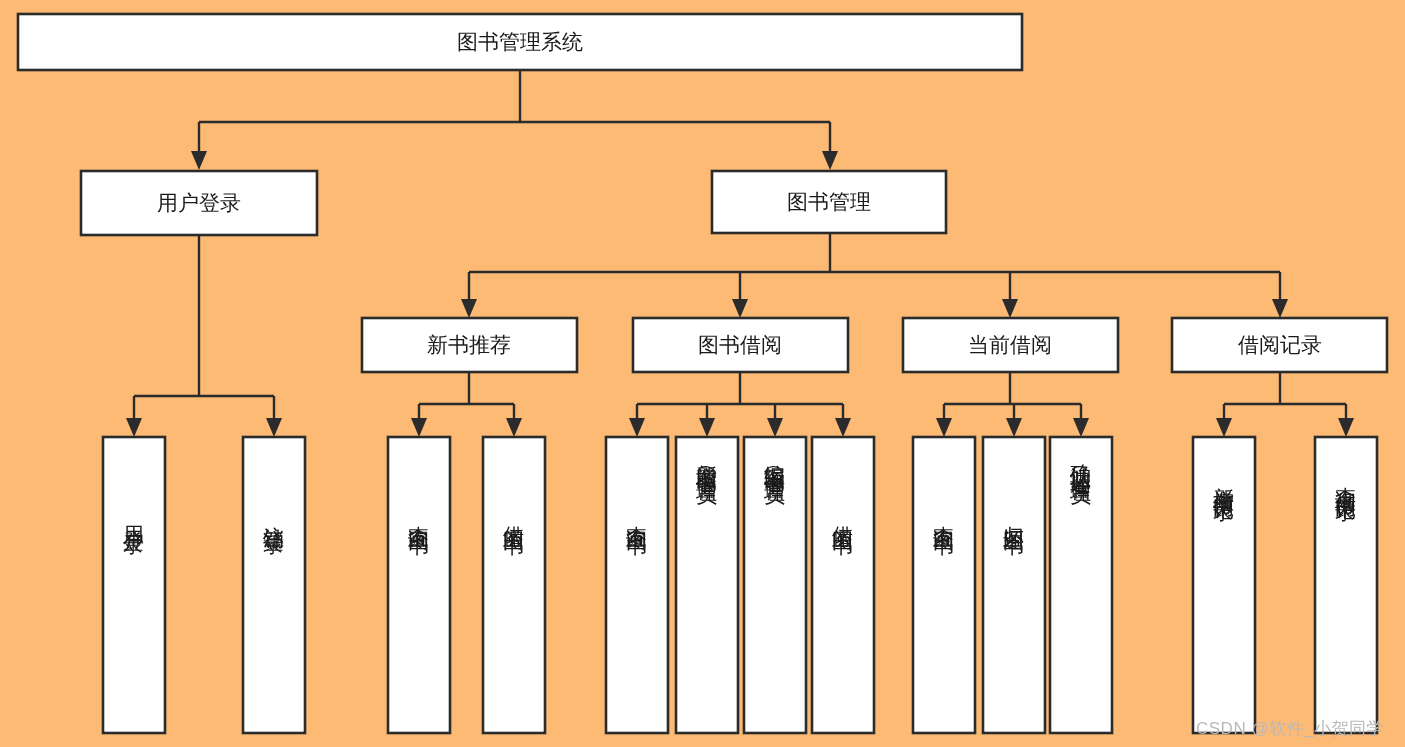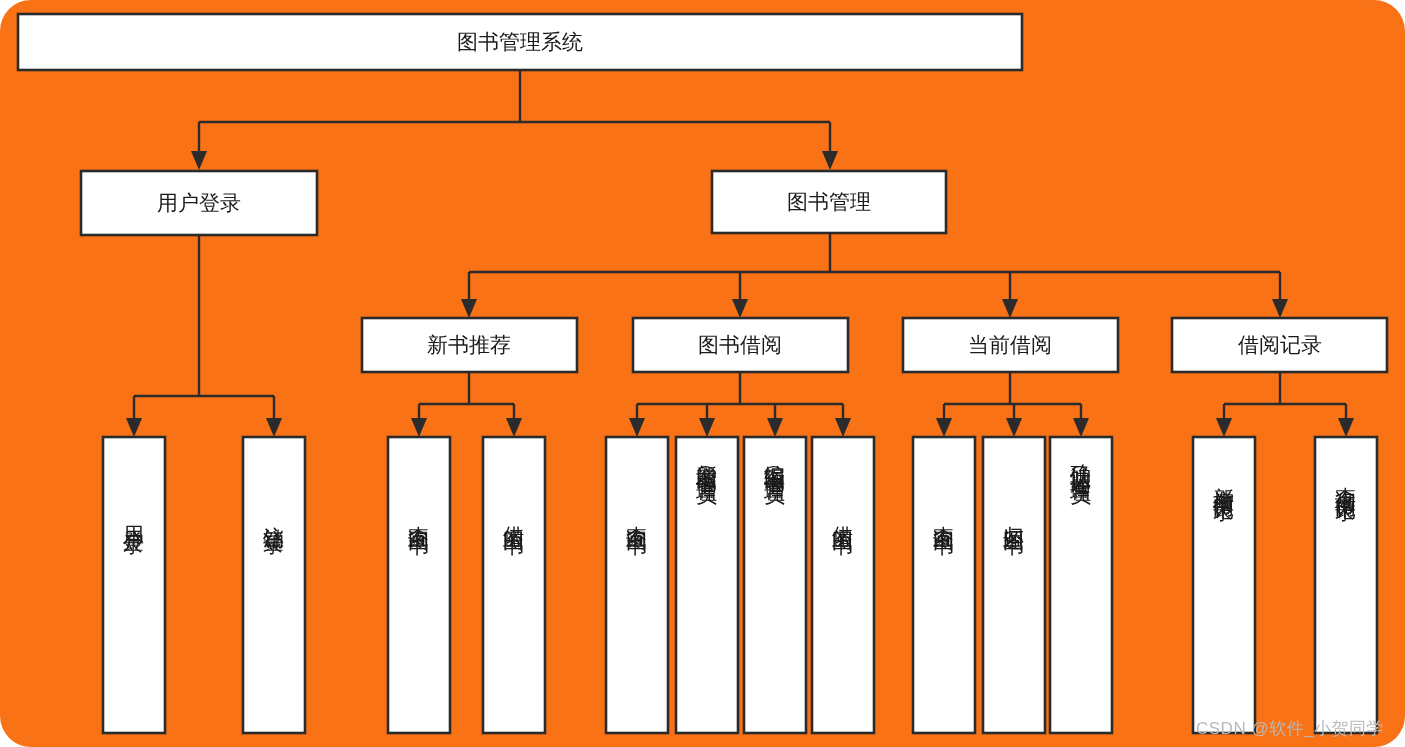--- a/index.html
+++ b/index.html
@@ -10,22 +10,21 @@
   body {
     width: 1405px;
     height: 747px;
     font-family: "Liberation Sans", "DejaVu Sans", sans-serif;
     overflow: hidden;
   }
   #diagram-root {
     position: relative;
     width: 1405px;
     height: 747px;
-    background: #f97316;
-    border-radius: 31px;
+    background: #fdba74;
   }
   svg#flowchart {
     display: block;
     width: 1405px;
     height: 747px;
   }
   .node-rect {
     fill: #ffffff;
     stroke: #2b2b2b;
     stroke-width: 2.6;

